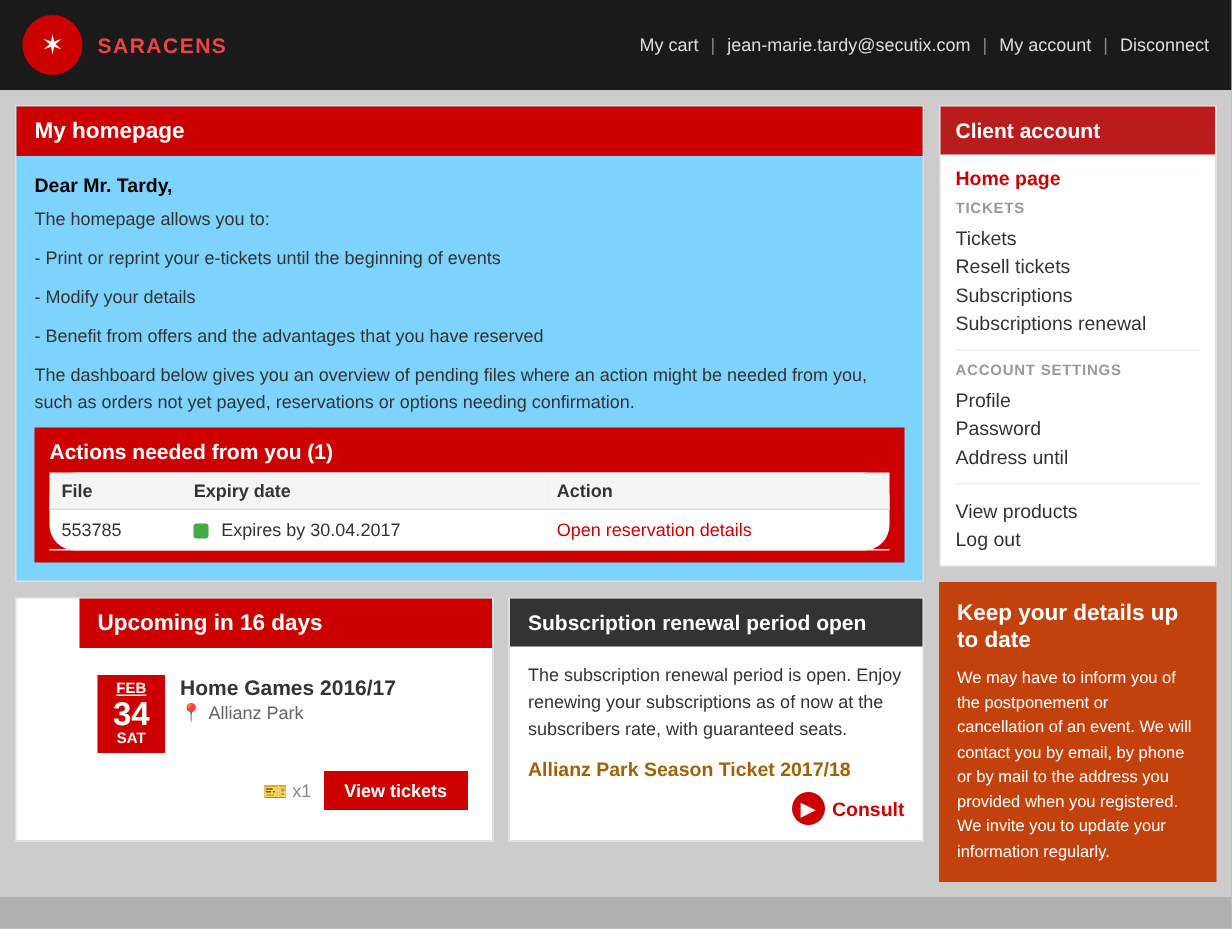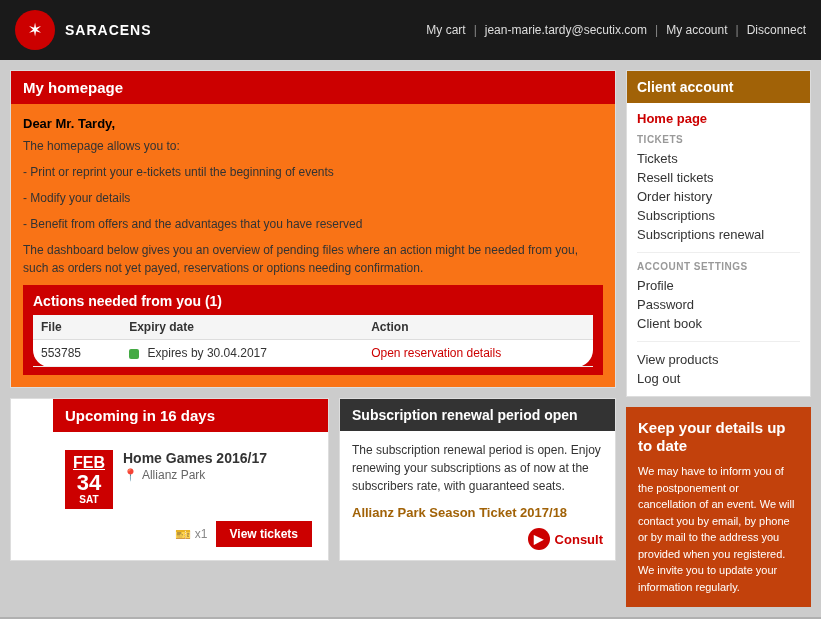--- a/index.html
+++ b/index.html
@@ -3,32 +3,32 @@
   <meta charset="utf-8">
   <style>
     * { box-sizing: border-box; margin: 0; padding: 0; }
     body { font-family: Arial, sans-serif; font-size: 13px; background: #ccc; min-height: 619px; width: 821px; overflow: hidden; }
 
     
     .header { display: flex; align-items: center; justify-content: space-between; background: #1a1a1a; height: 60px; padding: 0 15px; }
     .logo-area { display: flex; align-items: center; gap: 10px; }
     .logo-circle { width: 40px; height: 40px; border-radius: 50%; background: #cc0000; display: flex; align-items: center; justify-content: center; }
     .logo-star { color: white; font-size: 18px; }
-    .logo-text { color: #ffffff; font-size: 14px; font-weight: bold; letter-spacing: 1px; }
+    .logo-text { color: #ef4444; font-size: 14px; font-weight: bold; letter-spacing: 1px; }
     .header-nav { color: #ddd; font-size: 12px; display: flex; align-items: flex-start; gap: 5px; }
     .header-nav a { color: #ddd; text-decoration: none; }
     .header-sep { color: #888; margin: 0 3px; }
 
     
     .page-body { display: flex; gap: 10px; padding: 10px; background: #ccc; }
     .main-content { flex: 1; display: flex; flex-direction: column; gap: 10px; }
     .sidebar { width: 185px; flex-shrink: 0; display: flex; flex-direction: column; gap: 10px; }
 
     
-    .homepage-box { background: #f97316; border: 1px solid #ddd; }
+    .homepage-box { background: #7dd3fc; border: 1px solid #ddd; }
     .section-header { background: #cc0000; color: white; padding: 8px 12px; font-size: 15px; font-weight: bold; }
     .homepage-content { padding: 12px; }
     .greeting { font-weight: bold; margin-bottom: 6px; font-size: 13px; }
     .homepage-content p { font-size: 12px; color: #333; line-height: 1.5; margin-bottom: 8px; }
 
     
     .actions-box { background: #cc0000; padding: 8px 10px; margin-top: 8px; }
     .actions-title { color: white; font-size: 14px; font-weight: bold; margin-bottom: 6px; }
     .actions-table { width: 100%; background: white; border-collapse: collapse; font-size: 12px; border-radius: 17px; }
     .actions-table th { background: #f5f5f5; padding: 5px 8px; text-align: left; font-weight: bold; color: #333; border-bottom: 1px solid #ddd; }
@@ -39,42 +39,42 @@
     
     .bottom-panels { display: flex; gap: 10px; }
     .upcoming-panel { background: white; border: 1px solid #ddd; flex: 1; padding-left: 42px; }
     .renewal-panel { background: white; border: 1px solid #ddd; flex: 1; }
 
     .panel-header-dark { background: #333; color: white; padding: 8px 12px; font-size: 14px; font-weight: bold; }
     .panel-content { padding: 10px 12px; }
 
     .event-row { display: flex; align-items: flex-start; gap: 10px; margin-top: 8px; }
     .date-badge { background: #cc0000; color: white; text-align: center; padding: 4px 8px; min-width: 45px; }
-    .date-badge .month { font-size: 16px; font-weight: bold; text-transform: uppercase; text-decoration: underline; }
+    .date-badge .month { font-size: 10px; font-weight: bold; text-transform: uppercase; text-decoration: underline; }
     .date-badge .day { font-size: 22px; font-weight: bold; line-height: 1; }
     .date-badge .dow { font-size: 10px; font-weight: bold; }
     .event-info { flex: 1; }
     .event-name { font-weight: bold; font-size: 14px; color: #333; }
     .event-venue { font-size: 12px; color: #666; display: flex; align-items: center; gap: 4px; margin-top: 2px; }
     .venue-icon { color: #cc0000; font-size: 12px; }
     .event-footer { display: flex; align-items: center; justify-content: flex-end; gap: 8px; margin-top: 12px; padding: 0 4px; }
     .ticket-count { color: #888; font-size: 12px; display: flex; align-items: center; gap: 3px; }
     .ticket-icon { font-size: 13px; }
     .view-tickets-btn { background: #cc0000; color: white; border: none; padding: 6px 14px; font-size: 12px; font-weight: bold; cursor: pointer; text-align: center; }
 
     .renewal-text { font-size: 12px; color: #333; line-height: 1.5; margin-bottom: 10px; }
     .renewal-product { display: flex; align-items: center; justify-content: space-between; margin-top: 8px; }
     .renewal-product-name { font-size: 13px; font-weight: bold; color: #a16207; }
     .consult-btn { display: flex; align-items: center; gap: 5px; color: #cc0000; font-size: 13px; font-weight: bold; cursor: pointer; text-decoration: none; }
     .consult-circle { width: 22px; height: 22px; background: #cc0000; border-radius: 50%; display: flex; align-items: center; justify-content: center; }
     .consult-arrow { color: white; font-size: 12px; }
 
     
     .client-account-box { background: white; border: 1px solid #ddd; }
-    .sidebar-header { background: #a16207; color: white; padding: 8px 10px; font-size: 14px; font-weight: bold; }
+    .sidebar-header { background: #b91c1c; color: white; padding: 8px 10px; font-size: 14px; font-weight: bold; }
     .sidebar-content { padding: 8px 10px; }
     .sidebar-home-link { color: #cc0000; font-size: 13px; font-weight: bold; text-decoration: none; display: block; margin-bottom: 8px; }
     .sidebar-section-label { font-size: 10px; text-transform: uppercase; color: #999; font-weight: bold; letter-spacing: 0.5px; margin-bottom: 4px; margin-top: 4px; }
     .sidebar-link { display: block; color: #333; font-size: 13px; text-decoration: none; padding: 2px 0; }
     .sidebar-divider { border: none; border-top: 1px solid #eee; margin: 8px 0; }
     .sidebar-plain-link { display: block; color: #333; font-size: 13px; text-decoration: none; padding: 2px 0; }
 
     .keep-details-box { background: #c2410c; color: white; padding: 12px; }
     .keep-details-title { font-size: 15px; font-weight: bold; margin-bottom: 8px; line-height: 1.2; }
     .keep-details-text { font-size: 11px; line-height: 1.5; }
@@ -200,28 +200,27 @@
 
       <div class="sidebar">
 
         <div class="client-account-box">
           <div class="sidebar-header">Client account</div>
           <div class="sidebar-content">
             <a href="#" class="sidebar-home-link">Home page</a>
             <div class="sidebar-section-label">TICKETS</div>
             <a href="#" class="sidebar-link">Tickets</a>
             <a href="#" class="sidebar-link">Resell tickets</a>
-            <a href="#" class="sidebar-link">Order history</a>
             <a href="#" class="sidebar-link">Subscriptions</a>
             <a href="#" class="sidebar-link">Subscriptions renewal</a>
             <hr class="sidebar-divider">
             <div class="sidebar-section-label">ACCOUNT SETTINGS</div>
             <a href="#" class="sidebar-link">Profile</a>
             <a href="#" class="sidebar-link">Password</a>
-            <a href="#" class="sidebar-link">Client book</a>
+            <a href="#" class="sidebar-link">Address until</a>
             <hr class="sidebar-divider">
             <a href="#" class="sidebar-plain-link">View products</a>
             <a href="#" class="sidebar-plain-link">Log out</a>
           </div>
         </div>
 
         <div class="keep-details-box">
           <div class="keep-details-title">Keep your details up to date</div>
           <div class="keep-details-text">We may have to inform you of the postponement or cancellation of an event. We will contact you by email, by phone or by mail to the address you provided when you registered. We invite you to update your information regularly.</div>
         </div>

